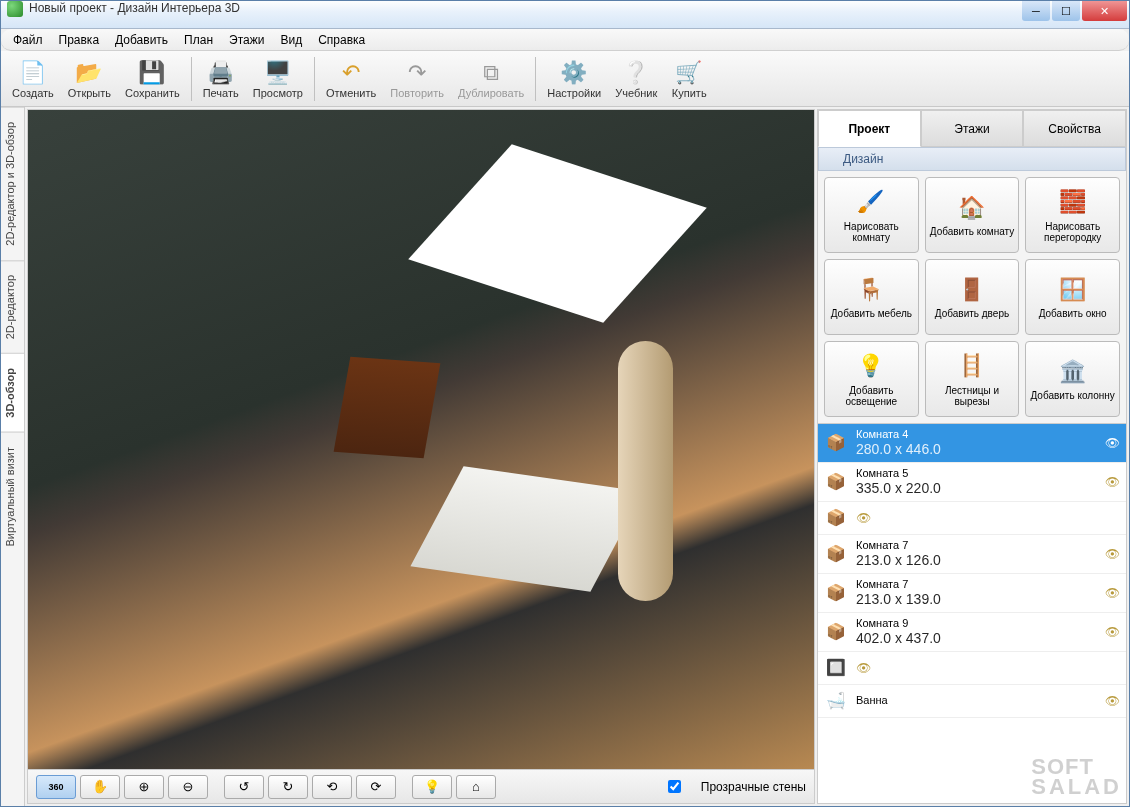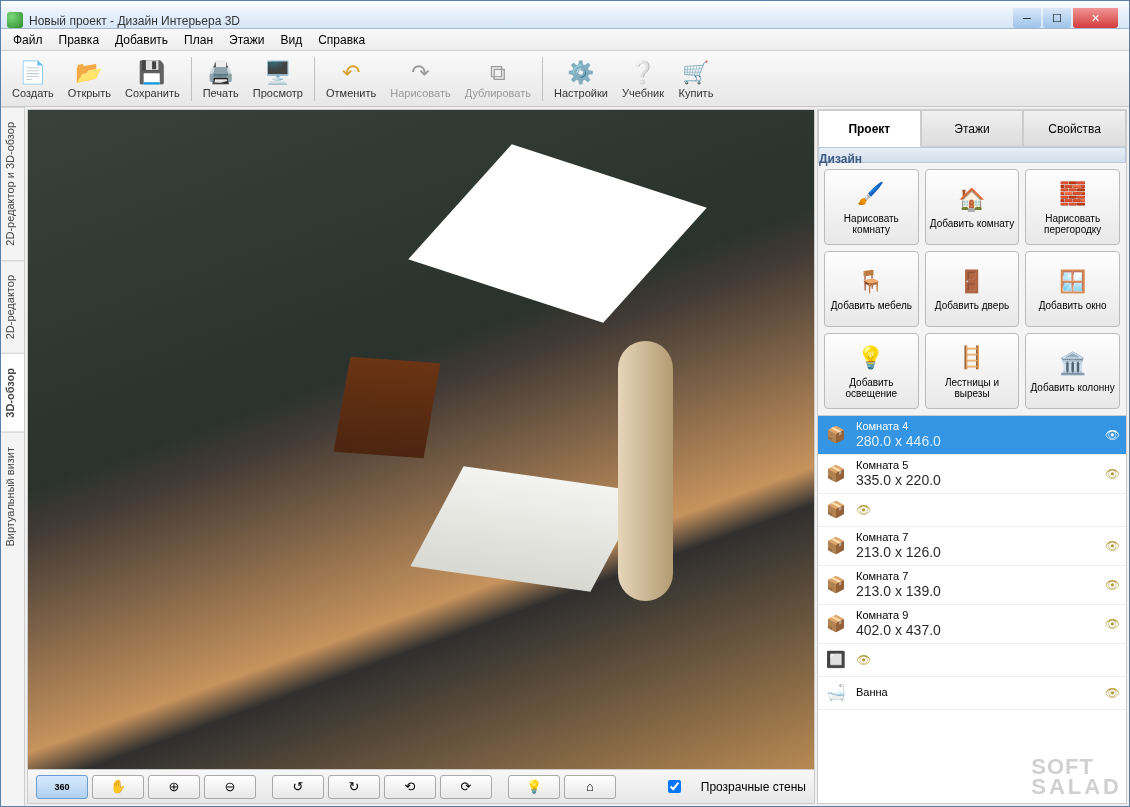--- a/index.html
+++ b/index.html
@@ -1,28 +1,28 @@
 <!DOCTYPE html>
 <html><head>
 <meta charset="utf-8">
 <style>
 * { box-sizing: border-box; margin: 0; padding: 0; font-family: "Segoe UI", Tahoma, sans-serif; }
 body { background: #fff; width: 1130px; height: 807px; overflow: hidden; }
 
 .window { width: 1130px; height: 807px; border: 1px solid #5a7fa8; background: #f0f0f0; display: flex; flex-direction: column; }
-.titlebar { height: 28px; background: linear-gradient(#fdfefe, #e8f1fb 40%, #d6e6f7); display: flex; align-items: flex-end; padding: 0 9px 0 6px; border-bottom: 1px solid #a8b8cc; }
+.titlebar { height: 28px; background: linear-gradient(#fdfefe, #e8f1fb 40%, #d6e6f7); display: flex; align-items: flex-start; padding: 0 0 0 6px; border-bottom: 1px solid #a8b8cc; }
 .titlebar .app-icon { width: 16px; height: 16px; background: radial-gradient(circle at 30% 30%, #7cd87c, #2a8a2a); border-radius: 3px; margin-right: 6px; }
 .titlebar .title { font-size: 12px; color: #333; flex: 1; }
 .win-controls { display: flex; height: 20px; margin-right: 2px; }
 .win-btn { width: 28px; height: 20px; margin-left: 2px; border-radius: 0 0 3px 3px; display: flex; align-items: center; justify-content: center; font-size: 11px; }
 .win-min { background: linear-gradient(#d9e7f8,#9dc3ea); }
 .win-max { background: linear-gradient(#d9e7f8,#9dc3ea); }
 .win-close { background: linear-gradient(#f09595,#d43c3c); color: #fff; width: 45px; }
 
-.menubar { height: 22px; background: linear-gradient(#f9f9f9,#ececec); display: flex; align-items: center; padding: 0 4px; border-bottom: 1px solid #d0d0d0; font-size: 12px; }
+.menubar { height: 22px; background: linear-gradient(#f9f9f9,#ececec); display: flex; align-items: center; padding: 0 4px; border-bottom: 1px solid #d0d0d0; font-size: 12px; border-radius: 10px; }
 .menubar .menu-item { padding: 2px 8px; cursor: default; }
 
 .toolbar { height: 56px; background: linear-gradient(#fafafa,#e7e7e7); border-bottom: 1px solid #c8c8c8; display: flex; align-items: center; padding: 0 4px; }
 .tb-group { display: flex; align-items: center; }
 .tb-sep { width: 1px; height: 44px; background: #c0c0c0; margin: 0 4px; }
 .tb-btn { display: flex; flex-direction: column; align-items: center; justify-content: center; padding: 2px 6px; font-size: 11px; color: #333; min-width: 50px; border: 1px solid transparent; border-radius: 3px; }
 .tb-btn.disabled { color: #999; }
 .tb-btn .ico { width: 28px; height: 28px; display: flex; align-items: center; justify-content: center; font-size: 22px; }
 
 .main-area { flex: 1; display: flex; min-height: 0; }
@@ -32,30 +32,30 @@
 .lt-tab.active { background: #fff; font-weight: bold; }
 
 .viewport-wrap { flex: 1; display: flex; flex-direction: column; background: #fff; border: 1px solid #ccc; margin: 2px; }
 .viewport { flex: 1; background: linear-gradient(160deg, #38413c 0%, #2a322d 40%, #423a35 45%, #c7935d 68%, #2f2f2f 72%, #b88952 100%); position: relative; overflow: hidden; }
 .viewport .bed { position: absolute; left: 52%; top: 56%; width: 180px; height: 100px; background: linear-gradient(#f3f3f0,#d8d8d2); transform: skew(-28deg, 8deg); }
 .viewport .dresser { position: absolute; left: 40%; top: 38%; width: 90px; height: 95px; background: linear-gradient(#6b3414, #4c2510); transform: skew(-10deg, 4deg); }
 .viewport .window1 { position: absolute; left: 55%; top: 10%; width: 195px; height: 115px; background:#fff; transform: skew(-42deg, 18deg); }
 .viewport .column-shape { position: absolute; right: 18%; top: 35%; width: 55px; height: 260px; background: linear-gradient(90deg,#e6d5b9,#b39b72); border-radius: 28px; }
 
 .bottom-toolbar { height: 34px; background: linear-gradient(#f7f7f7,#e7e7e7); border-top: 1px solid #ccc; display: flex; align-items: center; padding: 0 8px; gap: 4px; font-size: 12px; }
-.bt-btn { width: 52px; height: 24px; border: 1px solid #aaa; border-radius: 3px; background: linear-gradient(#fff,#e7e7e7); display: flex; align-items: center; justify-content: center; font-size: 13px; text-align: center; }
+.bt-btn { width: 40px; height: 24px; border: 1px solid #aaa; border-radius: 3px; background: linear-gradient(#fff,#e7e7e7); display: flex; align-items: center; justify-content: center; font-size: 13px; text-align: center; }
 .bt-360 { font-size: 9px; font-weight: bold; background: linear-gradient(#d7e9fb,#b0d0f0); border-color: #6a9cd4; }
 .bottom-toolbar .spacer { flex: 1; }
 .bottom-toolbar label { display: flex; align-items: center; gap: 20px; }
 
 .right-panel { width: 310px; background: #f4f4f4; border: 1px solid #ccc; margin: 2px 2px 2px 0; display: flex; flex-direction: column; }
 .rp-tabs { display: flex; height: 37px; }
 .rp-tab { flex: 1; display: flex; align-items: center; justify-content: center; font-size: 12px; border: 1px solid #ccc; background: linear-gradient(#f0f0f0,#dcdcdc); }
 .rp-tab.active { background: #fff; border-bottom-color: #fff; font-weight: 600; }
-.rp-section-header { height: 16px; background: linear-gradient(#e8eef7,#d4dfec); border: 1px solid #bcc9da; font-size: 12px; font-weight: bold; color: #3c5a82; padding: 4px 0; }
+.rp-section-header { height: 24px; background: linear-gradient(#e8eef7,#d4dfec); border: 1px solid #bcc9da; font-size: 12px; font-weight: normal; color: #3c5a82; padding: 4px 24px; }
 .design-grid { display: grid; grid-template-columns: repeat(3, 1fr); gap: 6px; padding: 6px; }
 .design-btn { height: 76px; border: 1px solid #bbb; border-radius: 4px; background: linear-gradient(#fefefe,#e8e8e8); display: flex; flex-direction: column; align-items: center; justify-content: center; font-size: 10px; text-align: center; padding: 2px; line-height: 1.15; }
 .design-btn .dicon { width: 30px; height: 30px; margin-bottom: 4px; display:flex; align-items:center; justify-content:center; font-size: 22px;}
 .object-list { flex: 1; overflow-y: auto; border-top: 1px solid #ccc; background:#fff; }
 .obj-item { display: flex; align-items: center; padding: 4px 6px; border-bottom: 1px solid #eee; font-size: 11px; gap: 8px; }
 .obj-item.selected { background: #3395e3; color: #fff; }
 .obj-item .oicon { width: 24px; height: 24px; display:flex; align-items:center; justify-content:center; font-size:16px; color:#666; }
 .obj-item.selected .oicon { color:#fff; }
 .obj-item .otext { flex: 1; line-height: 1.2; }
 .obj-item .otext .osub { font-size: 14px; opacity: 0.85; }
@@ -117,21 +117,21 @@
         </div>
     </div>
     <div class="tb-sep"></div>
     <div class="tb-group">
       <div class="tb-btn">
           <div class="ico" style="color:#d9a02c">↶</div>
           <span>Отменить</span>
         </div>
       <div class="tb-btn disabled">
           <div class="ico">↷</div>
-          <span>Нарисовать</span>
+          <span>Повторить</span>
         </div>
       <div class="tb-btn disabled">
           <div class="ico">⧉</div>
           <span>Дублировать</span>
         </div>
     </div>
     <div class="tb-sep"></div>
     <div class="tb-group">
       <div class="tb-btn">
           <div class="ico" style="color:#3b7bc4">⚙️</div>

